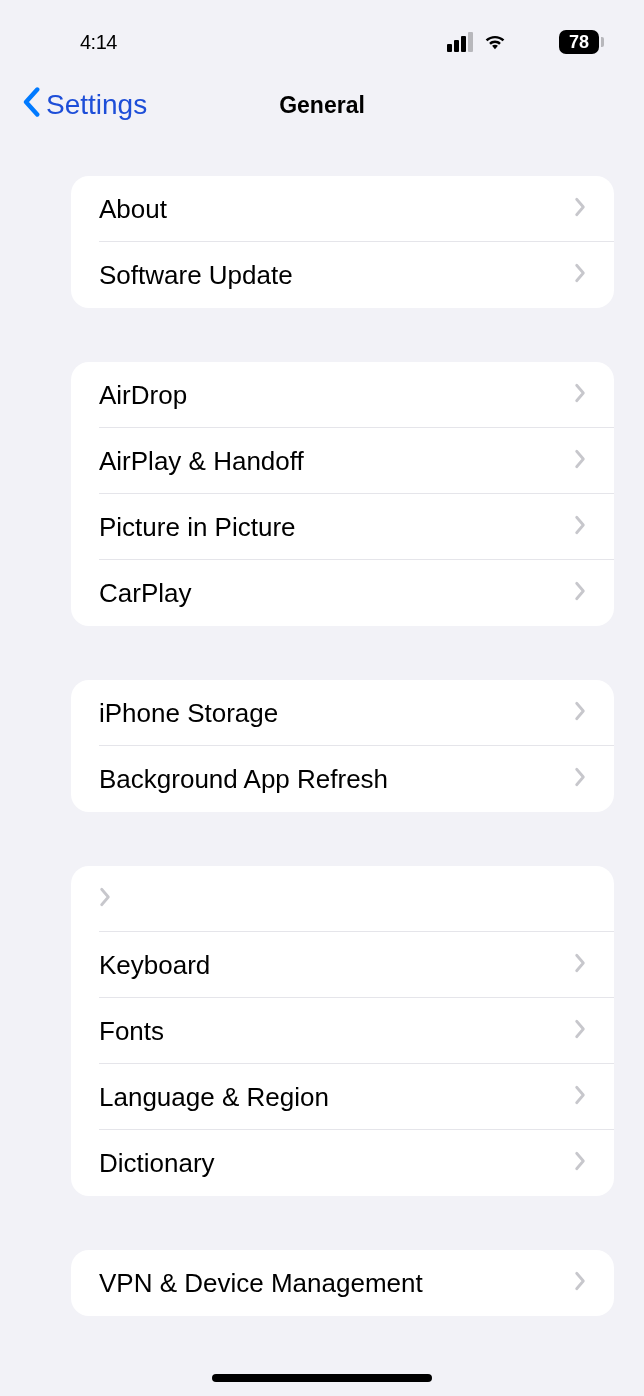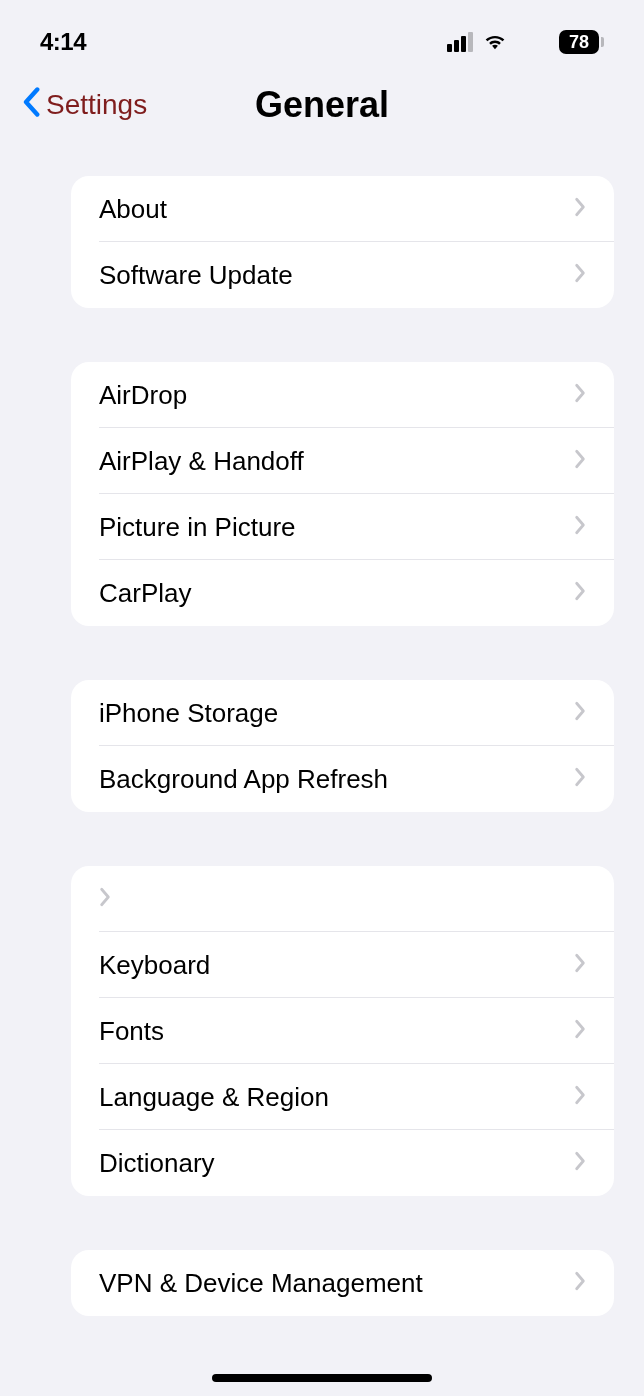--- a/index.html
+++ b/index.html
@@ -17,23 +17,24 @@
       overflow: hidden;
     }
     .status-bar {
       display: flex;
       justify-content: space-between;
       align-items: center;
       padding: 24px 40px 10px 40px;
       height: 70px;
     }
     .status-left {
-      font-size: 24px;
-      font-weight: 700;
+      font-size: 20px;
+      font-weight: 400;
       letter-spacing: -0.5px;
+      margin-left: 40px;
     }
     .status-right {
       display: flex;
       align-items: center;
       gap: 8px;
     }
     .cellular-icon {
       display: flex;
       align-items: flex-end;
       gap: 2px;
@@ -81,34 +82,34 @@
       display: flex;
       align-items: center;
       padding: 18px 20px 20px 20px;
       position: relative;
       height: 60px;
       margin-top: 6px;
     }
     .back-button {
       display: flex;
       align-items: center;
-      color: #7f1d1d;
+      color: #1d4ed8;
       font-size: 28px;
       cursor: pointer;
       gap: 4px;
     }
     .back-chevron svg {
       width: 22px;
       height: 30px;
     }
     .nav-title {
       position: absolute;
       left: 50%;
       transform: translateX(-50%);
-      font-size: 36px;
+      font-size: 23px;
       font-weight: 600;
       color: #000;
     }
     .content {
       padding: 0 30px;
       margin-top: 40px;
       margin-left: 41px;
     }
     .section {
       background: #fff;

